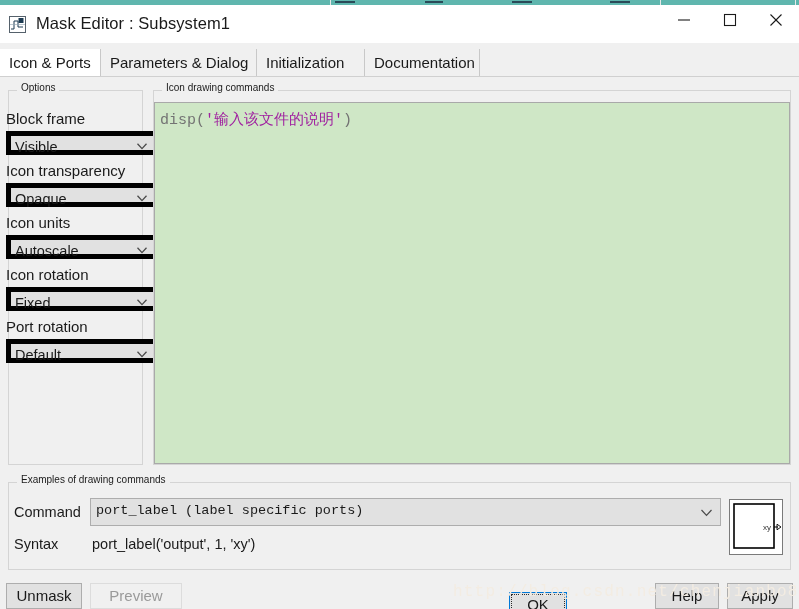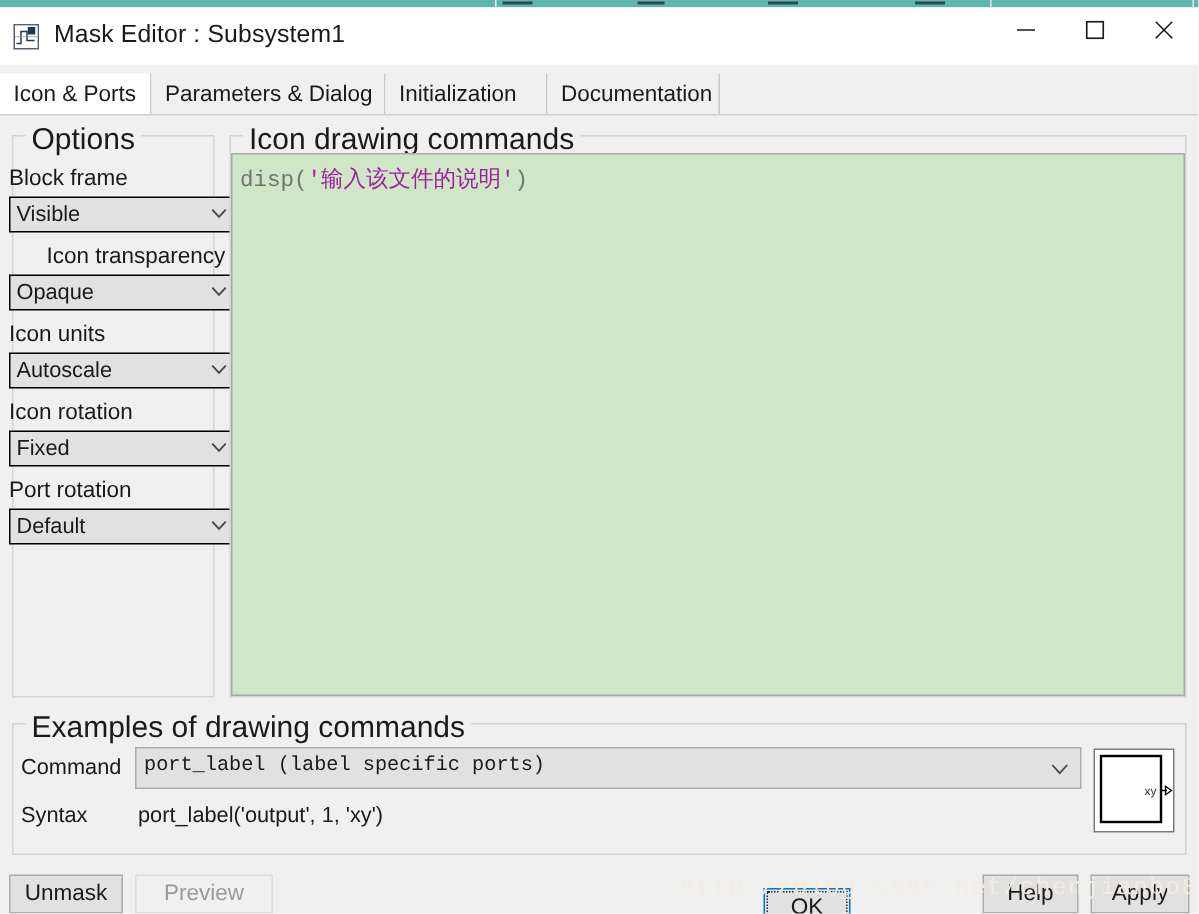--- a/index.html
+++ b/index.html
@@ -124,42 +124,42 @@
     border: 1px solid #d4d4d4;
     box-sizing: border-box;
     background: transparent;
   }
   .group-title {
     position: absolute;
     top: -9px;
     left: 8px;
     padding: 0 4px;
     background: #f0f0f0;
-    font-size: 20px;
+    font-size: 10px;
     color: #1a1a1a;
     white-space: nowrap;
   }
 
   
   #options-group { left: 8px; top: 85px; width: 135px; height: 375px; }
 
   .opt-label {
     position: absolute;
     left: 6px;
     font-size: 15px;
     color: #1a1a1a;
     white-space: nowrap;
   }
   .combo {
     position: absolute;
     left: 6px;
     width: 152px;
     height: 24px;
     background: #e1e1e1;
-    border: 1px solid #000000;
+    border: 5px solid #000000;
     box-sizing: border-box;
     cursor: default;
   }
   .combo .ctext {
     position: absolute;
     left: 4px; top: 1px;
     font-size: 14.5px;
     line-height: 21px;
     color: #1a1a1a;
     white-space: nowrap;
@@ -348,21 +348,21 @@
   </div>
 
   <div class="opt-label" style="top:105px;">Block frame</div>
   <div class="combo" style="top:126px;">
     <span class="ctext">Visible</span>
     <svg class="carrow" viewBox="0 0 10 7">
         <polyline points="0.5,0.8 5,5.6 9.5,0.8" fill="none" stroke="#4a4a4a" stroke-width="1.3"></polyline>
       </svg>
   </div>
 
-  <div class="opt-label" style="top:157px;margin-left:25px;">Icon transparency</div>
+  <div class="opt-label" style="top:157px;">Icon transparency</div>
   <div class="combo" style="top:178px;">
     <span class="ctext">Opaque</span>
     <svg class="carrow" viewBox="0 0 10 7">
         <polyline points="0.5,0.8 5,5.6 9.5,0.8" fill="none" stroke="#4a4a4a" stroke-width="1.3"></polyline>
       </svg>
   </div>
 
   <div class="opt-label" style="top:209px;">Icon units</div>
   <div class="combo" style="top:230px;">
     <span class="ctext">Autoscale</span>

